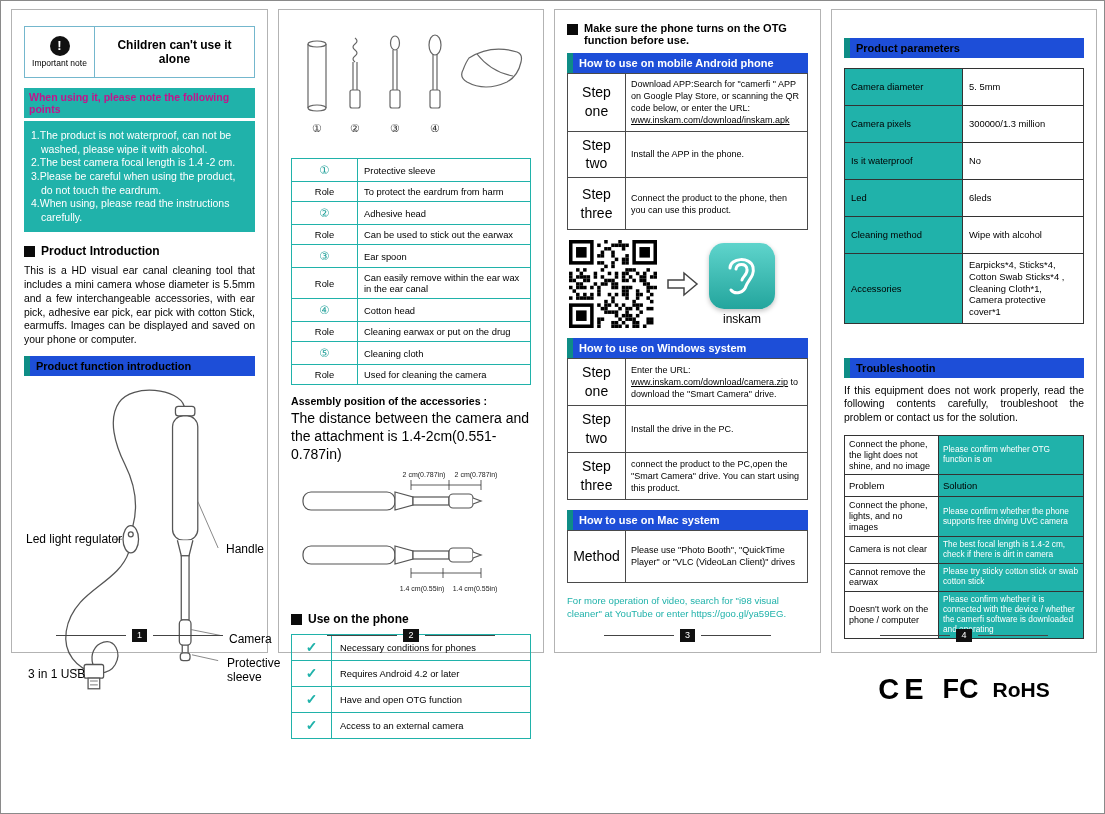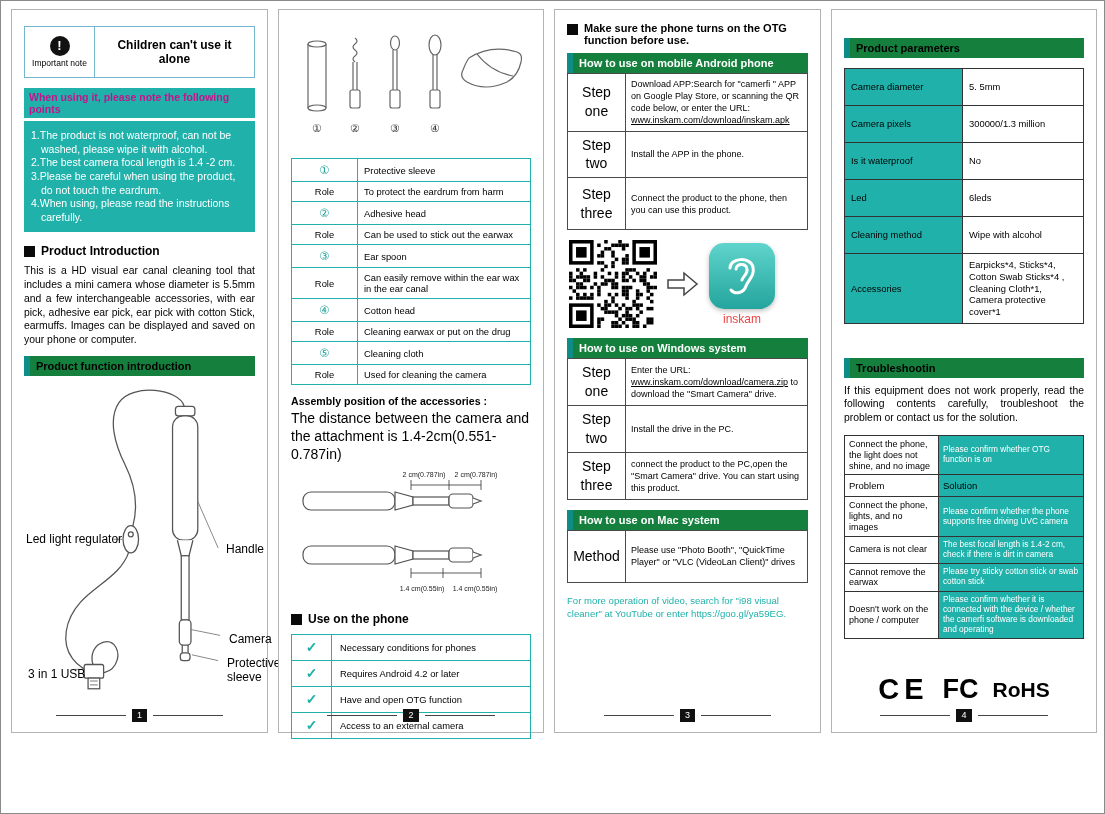--- a/index.html
+++ b/index.html
@@ -1,29 +1,29 @@
 <!DOCTYPE html>
 <html><head>
 <meta charset="utf-8">
 <style>
   *{margin:0;padding:0;box-sizing:border-box}
   body{font-family:"Liberation Sans",sans-serif;background:#f2f2f2;color:#000}
   .sheet{position:relative;width:1105px;height:814px;background:#fff;border:1px solid #8a8a8a;overflow:hidden}
-  .panel{position:absolute;top:8px;height:724px;background:#fff;border:1px solid #b3b3b3;padding:12px 12px 36px}
+  .panel{position:absolute;top:8px;height:644px;background:#fff;border:1px solid #b3b3b3;padding:12px 12px 36px}
   #p1{left:10px;width:257px}
   #p2{left:277px;width:266px}
   #p3{left:553px;width:267px}
   #p4{left:830px;width:266px}
 
   .page-footer{position:absolute;bottom:10px;left:0;right:0;display:flex;align-items:center;justify-content:center;gap:6px}
   .pf-line{width:70px;border-top:1.5px solid #444}
   .pf-num{background:#101010;color:#fff;font-size:9px;line-height:13px;padding:0 5px;text-align:center}
 
   
-  .tealbanner{background:#15803d;border-left:6px solid #0e8d86;font-weight:bold;font-size:11px;padding:4px 6px;color:#000}
+  .tealbanner{background:#1d4ed8;border-left:6px solid #0e8d86;font-weight:bold;font-size:11px;padding:4px 6px;color:#000}
   .tealbanner.white{color:#fff}
   .points-banner{background:#20b2aa;color:#c2148c;font-weight:bold;font-size:10.5px;padding:3px 5px;margin-top:10px}
   .points-box{background:#20b2aa;color:#fff;font-size:10.5px;padding:8px 7px;margin-top:3px;line-height:1.3}
   .points-box .pt{padding-left:10px;text-indent:-10px}
 
   
   .note-box{display:flex;border:1px solid #74b7cd;margin-top:4px;height:52px}
   .note-left{flex:0 0 70px;border-right:1px solid #74b7cd;display:flex;flex-direction:column;align-items:center;justify-content:center;gap:2px}
   .excl{width:20px;height:20px;border-radius:50%;background:#111;color:#fff;font-weight:bold;text-align:center;line-height:20px;font-size:13px}
   .note-label{font-size:8.5px}
@@ -52,21 +52,21 @@
   .cond td.chk{width:40px;text-align:center;color:#20b2aa;font-size:14px;font-weight:bold}
 
   .steps{margin-top:0}
   .steps td{border:1px solid #4a4a4a;font-size:9px;padding:4px 5px;vertical-align:middle;line-height:1.35}
   .steps td.sc{width:58px;text-align:center;font-size:14px}
   .link{text-decoration:underline}
 
   .qr-row{display:flex;align-items:center;gap:9px;margin:10px 0 4px 2px}
   .app-wrap{display:flex;flex-direction:column;align-items:center;gap:3px}
   .app-icon{width:66px;height:66px;border-radius:15px;background:linear-gradient(180deg,#5fd4cc,#23a59d);display:flex;align-items:center;justify-content:center;box-shadow:0 2px 5px rgba(0,0,0,.25)}
-  .app-name{color:#ef4444;font-size:12px}
+  .app-name{color:#000000;font-size:12px}
   .more-info{color:#20b2aa;font-size:9.6px;line-height:1.35;margin-top:12px}
 
   .params{margin-top:10px}
   .params td{border:1px solid #333;font-size:9.4px;padding:5px 6px;vertical-align:middle;line-height:1.25}
   .params td.plabel{background:#20b2aa;width:118px;height:37px}
 
   .trouble{margin-top:10px}
   .trouble td,.trouble th{border:1px solid #333;padding:3px 4px;text-align:left;vertical-align:middle;font-weight:normal;line-height:1.2}
   .trouble th{font-size:9.5px;height:22px}
   .trouble th.sol{background:#20b2aa}

